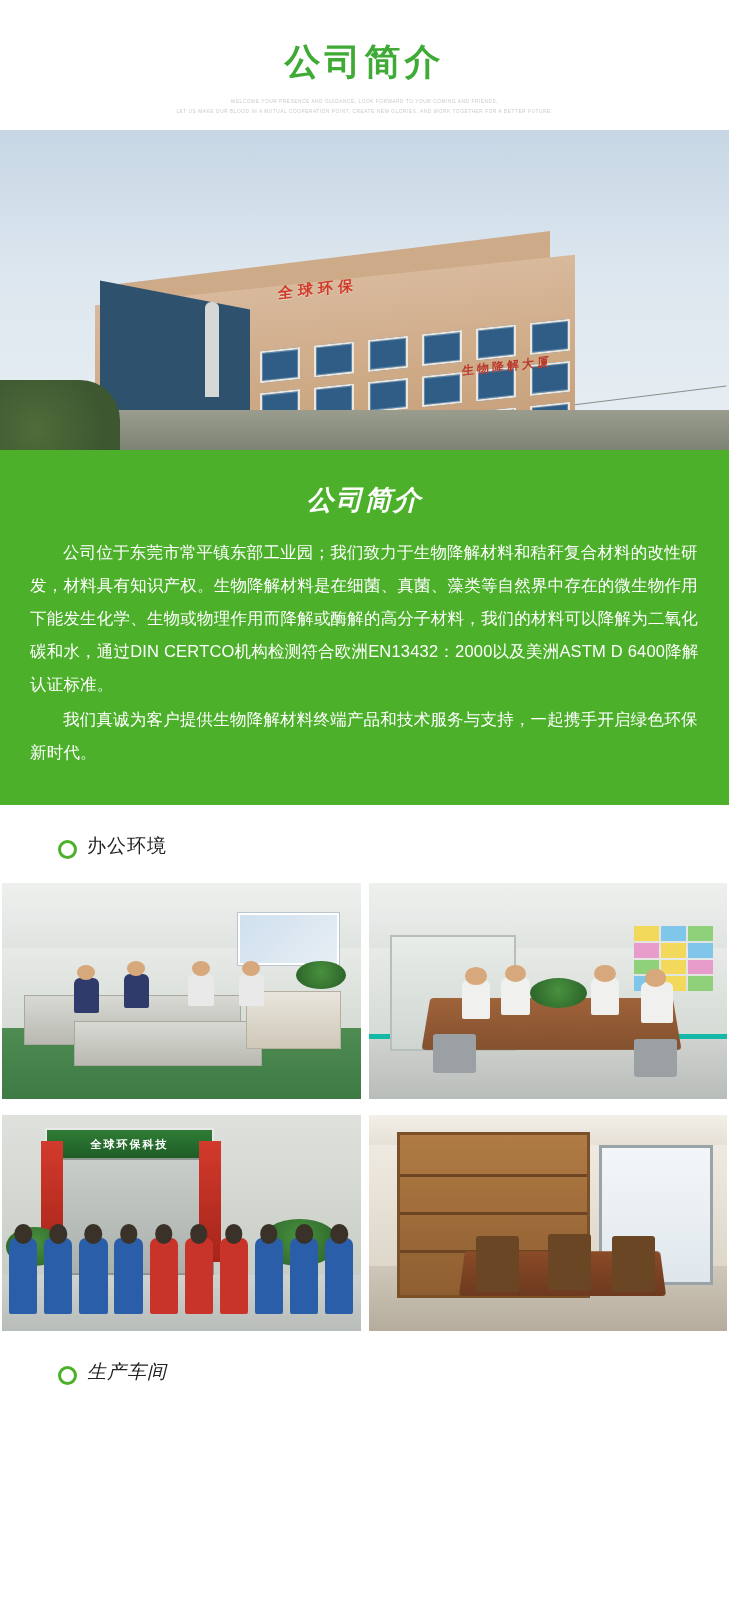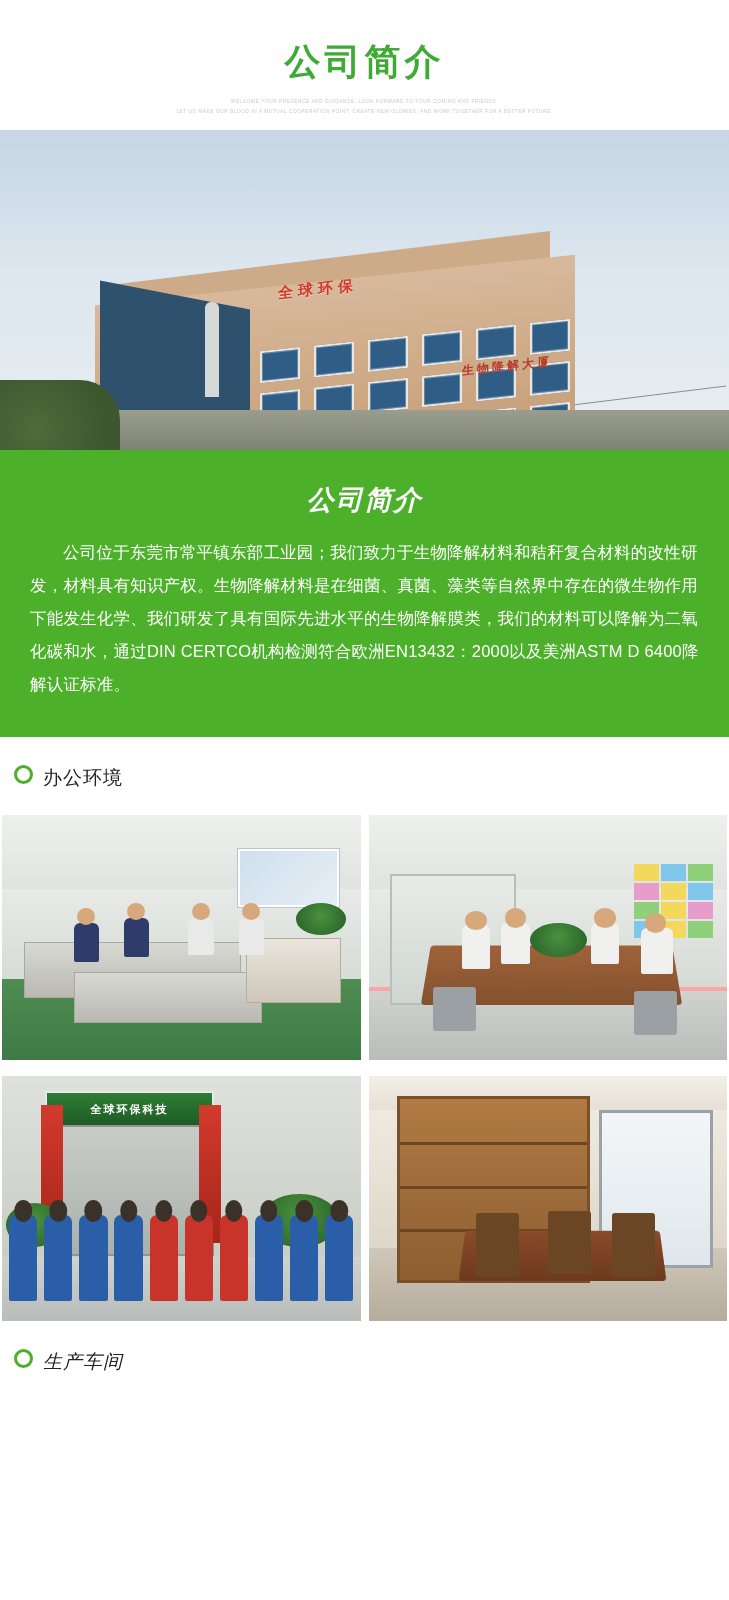--- a/index.html
+++ b/index.html
@@ -194,22 +194,23 @@
     font-size: 16.5px;
     line-height: 2;
     text-indent: 2em;
     margin: 0 0 2px 0;
     letter-spacing: 0.2px;
   }
 
   
   .section-head {
     display: flex;
-    align-items: flex-start;
+    align-items: flex-end;
     padding: 28px 0 16px 14px;
+    margin-left: 44px;
   }
   .ring {
     width: 13px;
     height: 13px;
     border: 3px solid #4cb02a;
     border-radius: 50%;
     margin-right: 10px;
     flex: none;
   }
   .section-label {
@@ -220,23 +221,23 @@
 
   
   .grid {
     display: grid;
     grid-template-columns: 1fr 1fr;
     gap: 8px;
     padding: 0 2px;
   }
   .photo {
     position: relative;
-    height: 245px;
+    height: 216px;
     overflow: hidden;
-    background: #fca5a5;
+    background: #14b8a6;
     margin-top: 8px;
   }
   .ph-ceiling {
     position: absolute; left: 0; top: 0; width: 100%; height: 32%;
     background: linear-gradient(180deg, #eef0ee 0%, #dfe3e0 100%);
   }
   .ph-wall {
     position: absolute; left: 0; top: 30%; width: 100%; height: 40%;
     background: linear-gradient(180deg, #e7eae6 0%, #d6dbd6 100%);
   }
@@ -454,21 +455,22 @@
       <div class="win"></div>
     </div>
     <div class="bld-sign">全球环保</div>
     <div class="bld-sign2">生物降解大厦</div>
     <div class="ground"></div>
     <div class="greenery"></div>
   </div>
 
   <div class="intro">
     <div class="intro-title">公司简介</div>
-    <p class="intro-p">公司位于东莞市常平镇东部工业园；我们致力于生物降解材料和秸秆复合材料的改性研发，材料具有知识产权。生物降解材料是在细菌、真菌、藻类等自然界中存在的微生物作用下能发生化学、我们研发了具有国际先进水平的生物降解膜类，我们的材料可以降解为二氧化碳和水，通过DIN CERTCO机构检测符合欧洲EN13432：2000以及美洲ASTM D 6400降解认证标准。</p>
+    <p class="intro-p">公司位于东莞市常平镇东部工业园；我们致力于生物降解材料和秸秆复合材料的改性研发，材料具有知识产权。生物降解材料是在细菌、真菌、藻类等自然界中存在的微生物作用下能发生化学、生物或物理作用而降解或酶解的高分子材料，我们的材料可以降解为二氧化碳和水，通过DIN CERTCO机构检测符合欧洲EN13432：2000以及美洲ASTM D 6400降解认证标准。</p>
+    <p class="intro-p">我们真诚为客户提供生物降解材料终端产品和技术服务与支持，一起携手开启绿色环保新时代。</p>
   </div>
 
   <div class="section-head">
     <span class="ring"></span>
     <span class="section-label">办公环境</span>
   </div>
 
   <div class="grid">
 
     <div class="photo">

